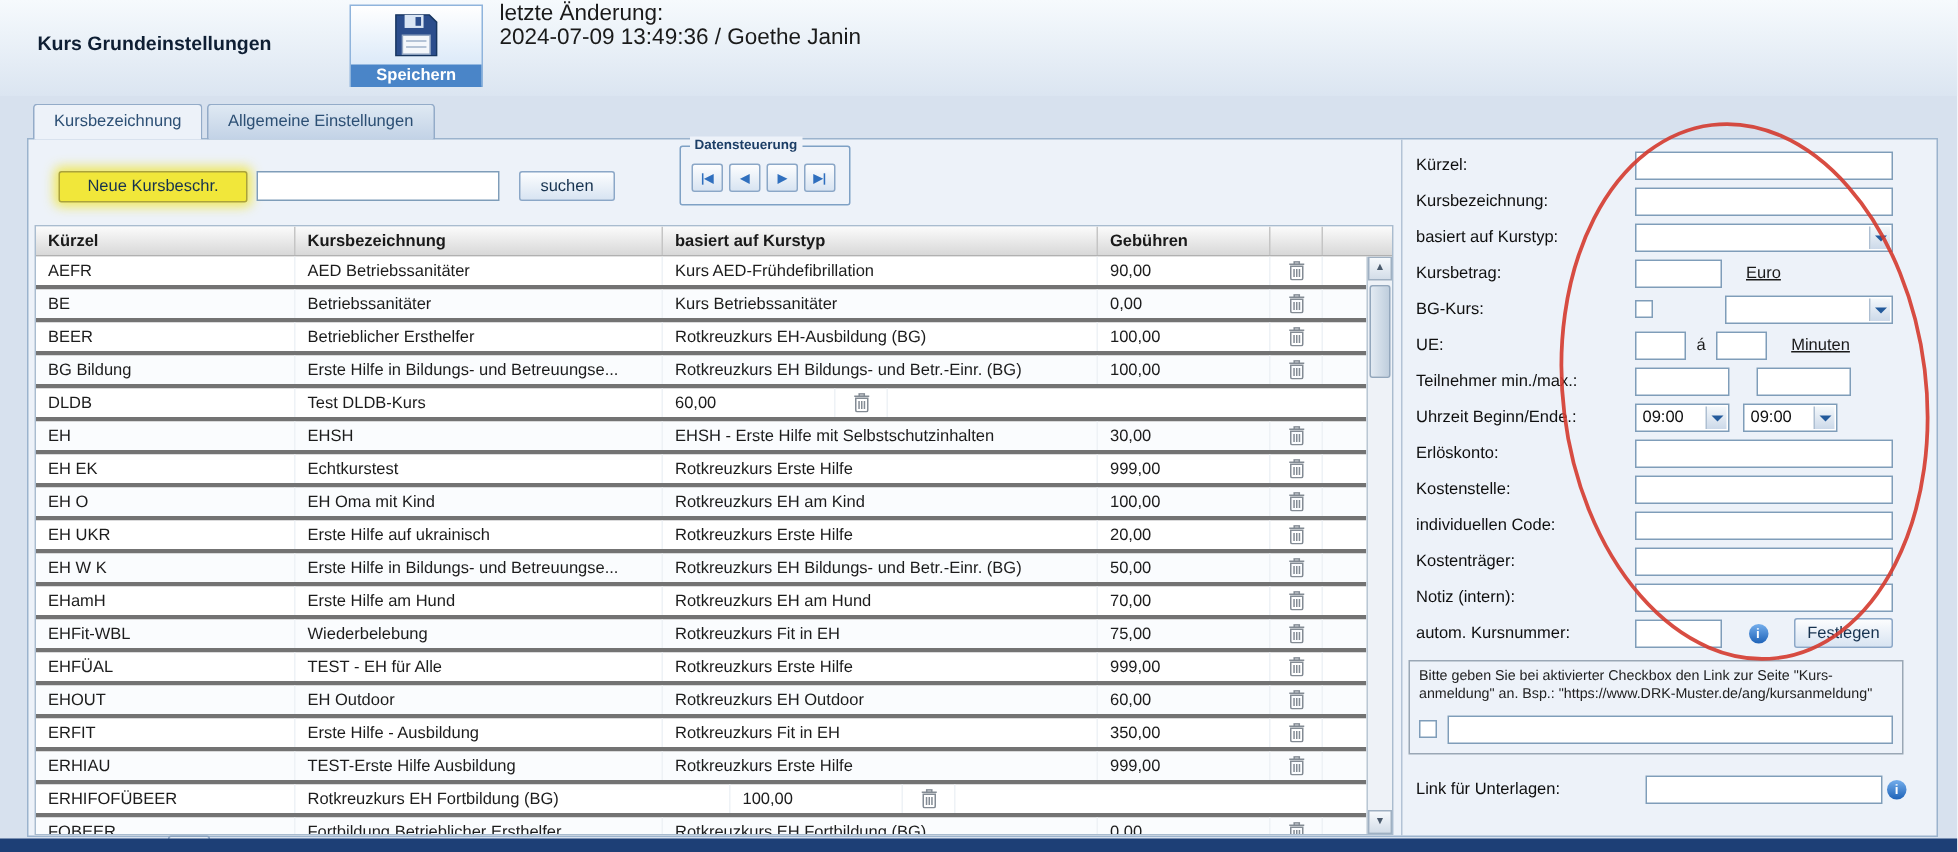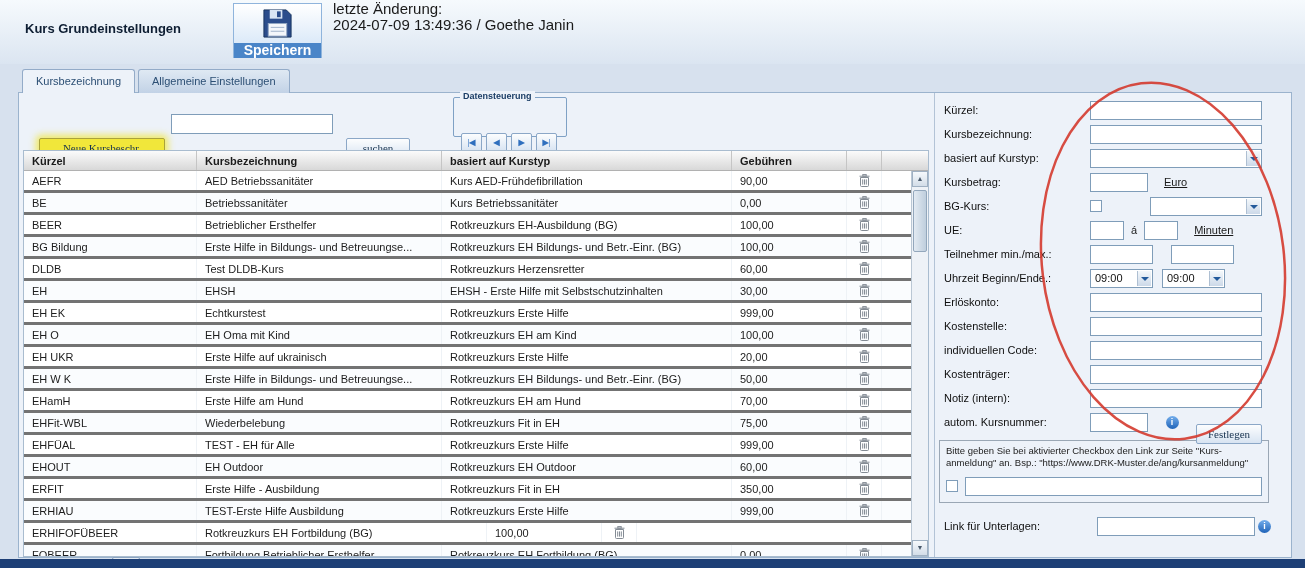--- a/index.html
+++ b/index.html
@@ -5,33 +5,33 @@
   *{box-sizing:border-box;margin:0;padding:0}
   html,body{background:#fff}
   body{font-family:"Liberation Sans",sans-serif;}
   .page{position:relative;width:1305px;height:568px;background:#d7e1ee;overflow:hidden;font-size:11px;color:#1a1a1a;}
 
   
   .appheader{position:absolute;left:0;top:0;right:0;height:64px;background:linear-gradient(#f6fafd,#dbe5f1);}
   .page-title{position:absolute;left:25px;top:21px;font-size:13px;font-weight:bold;color:#0e1e33;}
   .save-btn{position:absolute;left:233px;top:3px;width:89px;height:55px;border:1px solid #8fb4dc;background:linear-gradient(#ffffff,#cfe2f6);cursor:pointer;display:flex;flex-direction:column;align-items:center;padding:0;font-family:inherit;}
   .save-btn .floppy{margin-top:3px;}
-  .save-btn .save-label{margin-top:auto;width:100%;height:15px;background:#4a85c8;color:#fff;font-size:14px;font-weight:bold;text-align:center;line-height:15px;}
+  .save-btn .save-label{margin-top:auto;width:100%;height:15px;background:#4a85c8;color:#fff;font-size:11px;font-weight:bold;text-align:center;line-height:15px;}
   .last-change{position:absolute;left:333px;top:1px;font-size:15px;color:#1a1a1a;line-height:16px;}
 
   
   .tabs{position:absolute;left:22px;top:69px;height:24px;display:flex;gap:3px;z-index:3;}
   .tab{height:24px;padding:0 13px;line-height:22px;font-size:11px;color:#2c4f74;border:1px solid #93abc8;border-bottom:none;border-radius:3px 3px 0 0;background:linear-gradient(#dfe9f3,#c2d2e6);cursor:pointer;}
   .tab.active{background:#edf2f9;}
 
   
   .panel{position:absolute;left:18px;top:92px;width:1274px;height:466px;background:#edf2f9;border:1px solid #9bb3cd;}
 
   
-  .btn{display:inline-block;border:1px solid #8ba7c7;background:linear-gradient(#fcfdfe,#d8e4f2);border-radius:2px;font-size:11px;color:#16324f;text-align:center;cursor:pointer;font-family:Liberation Serif, serif;margin-top:24px;}
+  .btn{display:inline-block;border:1px solid #8ba7c7;background:linear-gradient(#fcfdfe,#d8e4f2);border-radius:2px;font-size:11px;color:#16324f;text-align:center;cursor:pointer;font-family:Liberation Sans, sans-serif;}
   .new-btn{position:absolute;left:20px;top:21px;width:126px;height:21px;line-height:19px;background:#f1e73a;border-color:#aaa23c;box-shadow:0 0 7px 3px rgba(240,230,60,.8);}
   .search-input{position:absolute;left:152px;top:21px;width:162px;height:20px;border:1px solid #7f9db9;background:#fff;font-size:11px;padding:0 4px;font-family:inherit;}
   .search-btn{position:absolute;left:327px;top:21px;width:64px;height:20px;line-height:18px;}
   .nav-group{position:absolute;left:434px;top:4px;width:114px;height:40px;border:1px solid #7fa1c5;border-radius:2px;}
   .nav-legend{position:absolute;left:6px;top:-7px;background:#edf2f9;padding:0 3px;font-size:9px;font-weight:bold;color:#1c3e66;}
   .nav-btns{position:absolute;left:7px;top:11px;display:flex;gap:4px;}
   .nav-btn{width:21px;height:19px;font-size:8px;color:#2f6fbe;line-height:17px;padding:0;font-weight:bold;}
 
   
   .table{position:absolute;left:4px;top:57px;width:906px;height:407px;background:#fff;border:1px solid #a9bccf;display:flex;flex-direction:column;overflow:hidden;}
@@ -202,21 +202,20 @@
                   <line x1="3.7" y1="5.4" x2="3.7" y2="10.6" stroke="#838b94"></line>
                   <line x1="5.5" y1="5.4" x2="5.5" y2="10.6" stroke="#838b94"></line>
                   <line x1="7.3" y1="5.4" x2="7.3" y2="10.6" stroke="#838b94"></line>
                 </svg>
               </div>
               <div class="tc c-fill"></div>
             </div>
             <div class="trow">
               <div class="tc c-kuerzel">DLDB</div>
               <div class="tc c-bez">Test DLDB-Kurs</div>
-              <div class="tc c-typ">Rotkreuzkurs Herzensretter</div>
               <div class="tc c-geb">60,00</div>
               <div class="tc c-del">
                 <svg width="11" height="13" viewBox="0 0 11 13">
                   <path d="M1.5 3.5h8v8a1 1 0 0 1-1 1h-6a1 1 0 0 1-1-1z" fill="none" stroke="#838b94"></path>
                   <line x1="0.5" y1="2.2" x2="10.5" y2="2.2" stroke="#838b94"></line>
                   <rect x="3.8" y="0.6" width="3.4" height="1.6" fill="none" stroke="#838b94"></rect>
                   <line x1="3.7" y1="5.4" x2="3.7" y2="10.6" stroke="#838b94"></line>
                   <line x1="5.5" y1="5.4" x2="5.5" y2="10.6" stroke="#838b94"></line>
                   <line x1="7.3" y1="5.4" x2="7.3" y2="10.6" stroke="#838b94"></line>
                 </svg>

